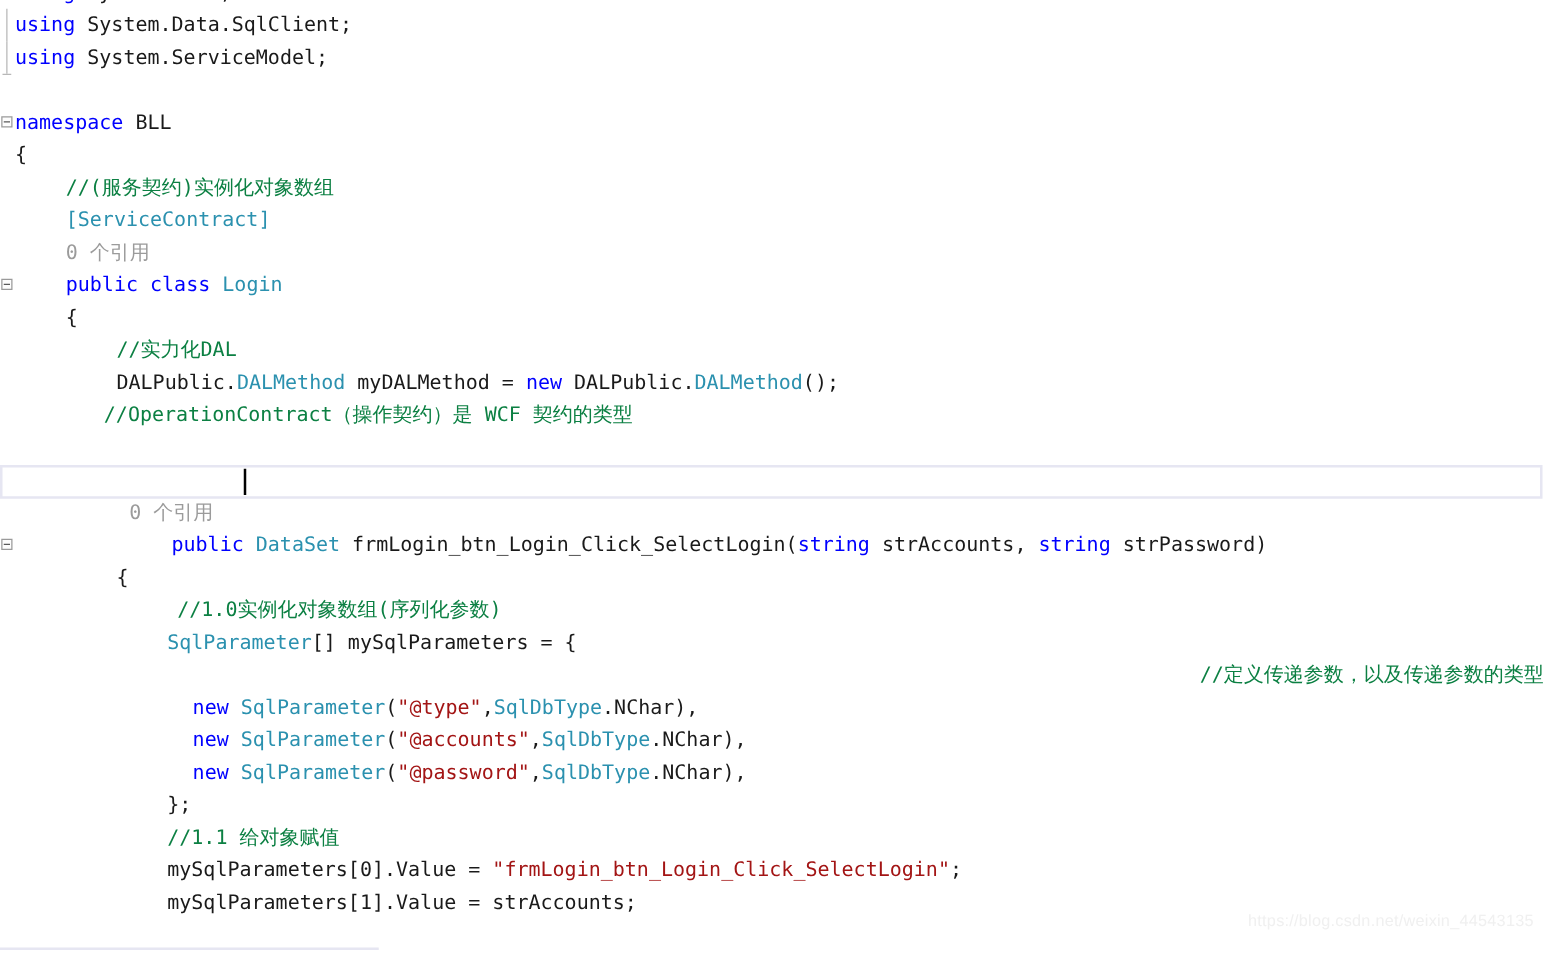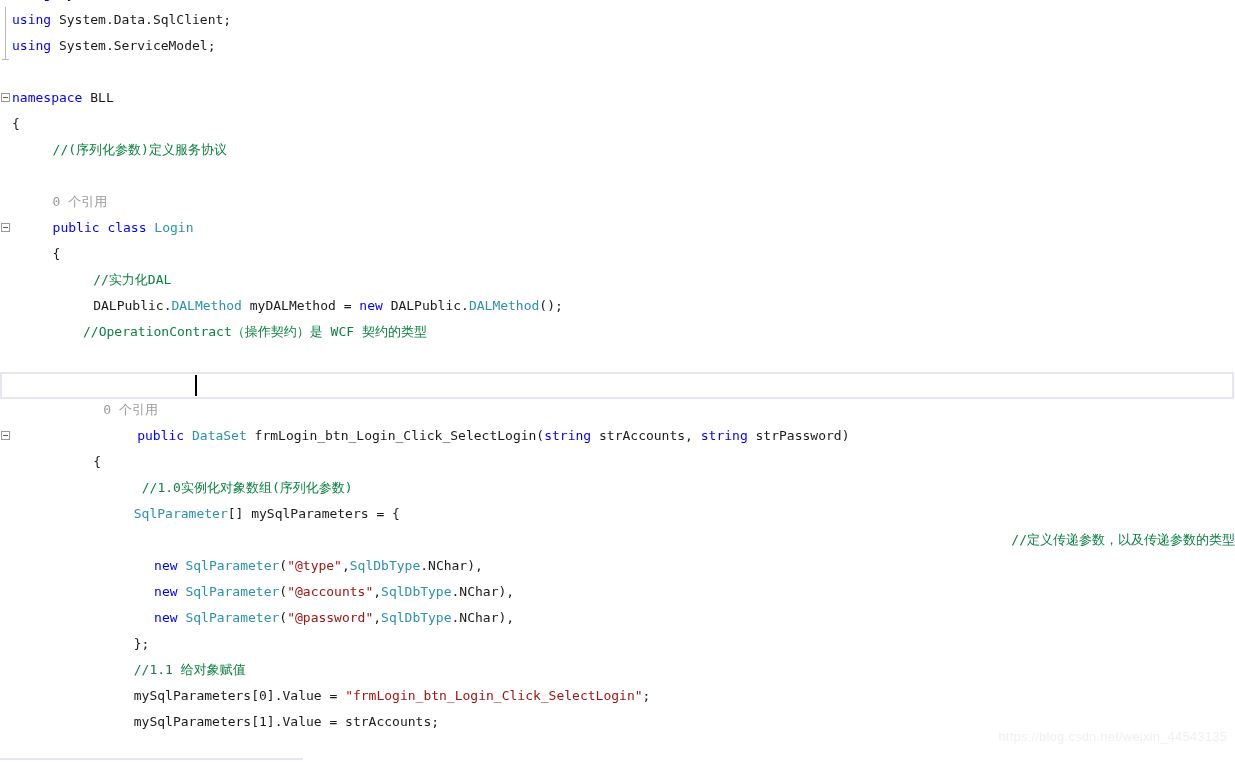--- a/index.html
+++ b/index.html
@@ -69,21 +69,21 @@
     width: 1235px;
     height: 762px;
   }
   .line {
     position: absolute;
     left: 0;
     width: 1235px;
     height: 26px;
     line-height: 26px;
     white-space: pre;
-    font-size: 13px;
+    font-size: 16px;
     font-family: "DejaVu Sans Mono", monospace;
     color: #1a1a1a;
   }
   .line .ind {
     display: inline-block;
   }
 
   
   .kw   { color: #0000ff; }
   .typ  { color: #2b91af; }
@@ -149,21 +149,22 @@
   <div id="current-line" style="top: 372px;"></div>
   <div id="caret" style="left: 194.7px; top: 375px;"></div>
 
   <div class="code-layer" id="code-layer">
       <div class="line" style="top: -19px;"><span class="ind" style="width: 12px;"></span><span class="kw">using</span><span class="pln"> System.Data;</span></div>
       <div class="line" style="top: 7px;"><span class="ind" style="width: 12px;"></span><span class="kw">using</span><span class="pln"> System.Data.SqlClient;</span></div>
       <div class="line" style="top: 33px;"><span class="ind" style="width: 12px;"></span><span class="kw">using</span><span class="pln"> System.ServiceModel;</span></div>
       <div class="line" style="top: 59px;"><span class="ind" style="width: 12px;"></span></div>
       <div class="line" style="top: 85px;"><span class="ind" style="width: 12px;"></span><span class="kw">namespace</span><span class="pln"> BLL</span></div>
       <div class="line" style="top: 111px;"><span class="ind" style="width: 12px;"></span><span class="pln">{</span></div>
-      <div class="line" style="top: 137px;"><span class="ind" style="width: 52.6px;"></span><span class="cmt">//(序列化参数)定义服务协议</span></div>
+      <div class="line" style="top: 137px;"><span class="ind" style="width: 52.6px;"></span><span class="cmt">//(服务契约)实例化对象数组</span></div>
+      <div class="line" style="top: 163px;"><span class="ind" style="width: 52.6px;"></span><span class="typ">[ServiceContract]</span></div>
       <div class="line" style="top: 189px;"><span class="ind" style="width: 52.6px;"></span><span class="lens">0 个引用</span></div>
       <div class="line" style="top: 215px;"><span class="ind" style="width: 52.6px;"></span><span class="kw">public</span><span class="pln"> </span><span class="kw">class</span><span class="pln"> </span><span class="typ">Login</span></div>
       <div class="line" style="top: 241px;"><span class="ind" style="width: 52.6px;"></span><span class="pln">{</span></div>
       <div class="line" style="top: 267px;"><span class="ind" style="width: 93.2px;"></span><span class="cmt">//实力化DAL</span></div>
       <div class="line" style="top: 293px;"><span class="ind" style="width: 93.2px;"></span><span class="pln">DALPublic.</span><span class="typ">DALMethod</span><span class="pln"> myDALMethod = </span><span class="kw">new</span><span class="pln"> DALPublic.</span><span class="typ">DALMethod</span><span class="pln">();</span></div>
       <div class="line" style="top: 319px;"><span class="ind" style="width: 83.05px;"></span><span class="cmt">//OperationContract（操作契约）是 WCF 契约的类型</span></div>
       <div class="line" style="top: 397px;"><span class="ind" style="width: 103.35px;"></span><span class="lens">0 个引用</span></div>
       <div class="line" style="top: 423px; margin-left: 44px;"><span class="ind" style="width: 93.2px;"></span><span class="kw">public</span><span class="pln"> </span><span class="typ">DataSet</span><span class="pln"> frmLogin_btn_Login_Click_SelectLogin(</span><span class="kw">string</span><span class="pln"> strAccounts, </span><span class="kw">string</span><span class="pln"> strPassword)</span></div>
       <div class="line" style="top: 449px;"><span class="ind" style="width: 93.2px;"></span><span class="pln">{</span></div>
       <div class="line" style="top: 475px; margin-left: 8px;"><span class="ind" style="width: 133.8px;"></span><span class="cmt">//1.0实例化对象数组(序列化参数)</span></div>

